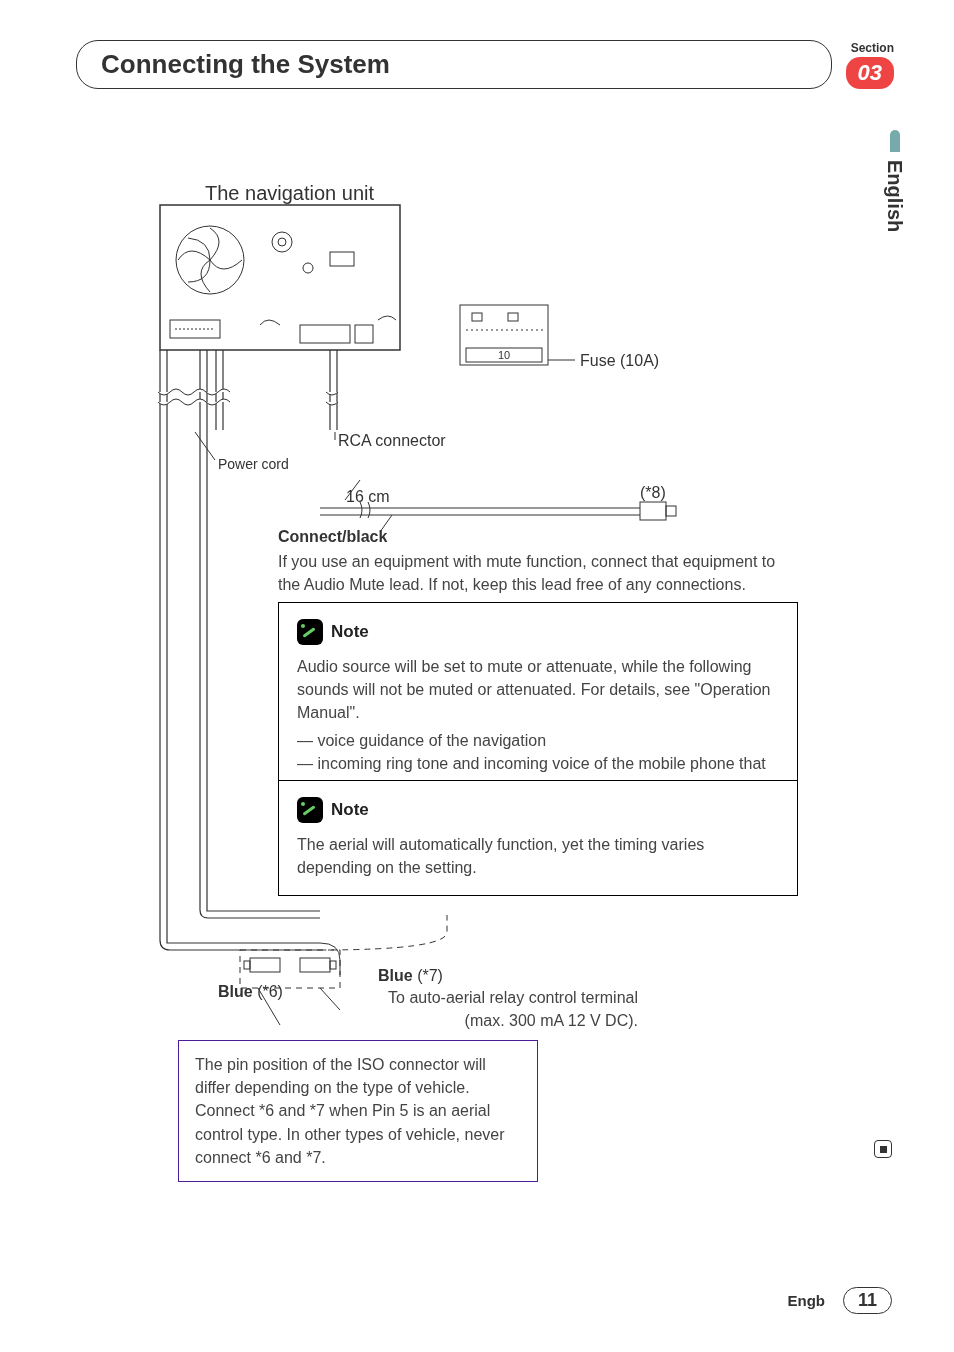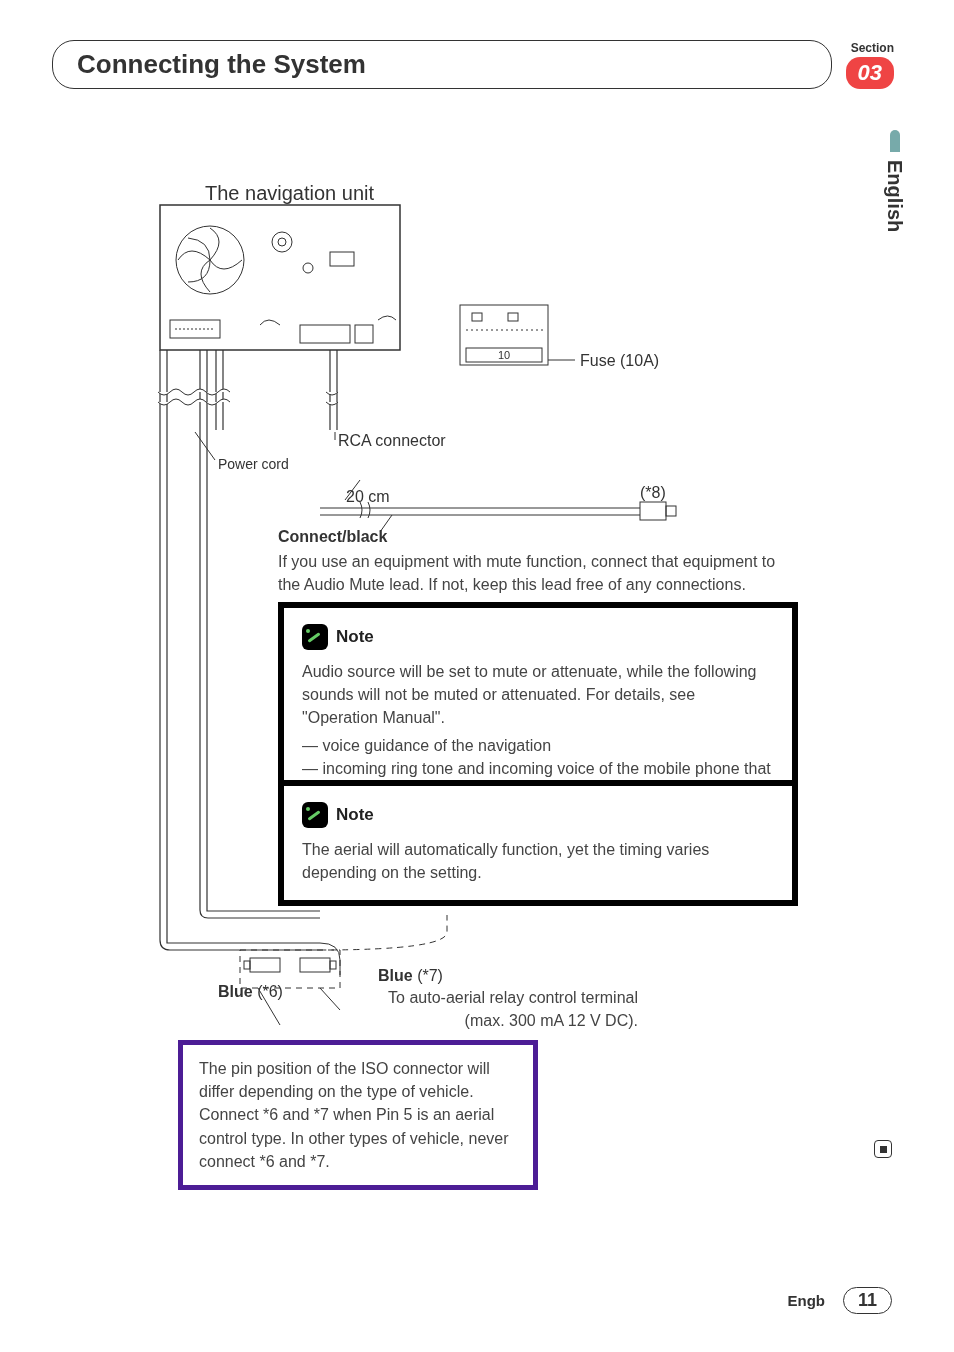--- a/index.html
+++ b/index.html
@@ -7,21 +7,21 @@
     width: 954px;
     height: 1352px;
     background: #fff;
     font-family: "Helvetica Neue", Arial, sans-serif;
     position: relative;
     color: #333;
   }
   .header-row {
     position: absolute;
     top: 40px;
-    left: 52px;
+    left: 76px;
     right: 60px;
     display: flex;
     align-items: flex-end;
     justify-content: center;
   }
   .chapter-pill {
     flex: 1 1 auto;
     border: 1.5px solid #333;
     border-radius: 22px;
     padding: 8px 24px;
@@ -62,21 +62,21 @@
   }
   .diagram-area {
     position: absolute;
     left: 0;
     top: 170px;
     width: 850px;
     height: 980px;
   }
   .diagram-area text, .diagram-area .lbl { font-family: inherit; }
   .note-box {
-    border: 6px solid #000000;
+    border: 1px solid #000000;
     background: #fff;
     padding: 16px 18px 16px 18px;
     font-size: 16px;
     line-height: 1.45;
     color: #444;
   }
   .note-head {
     display: flex;
     align-items: center;
     gap: 8px;
@@ -249,21 +249,21 @@
 
   
   <div class="abs" style="left:205px; top:12px; font-size:20px;">The navigation unit</div>
 
   <div class="abs" style="left:580px; top:182px; font-size:16px;">Fuse (10A)</div>
 
   <div class="abs" style="left:338px; top:262px; font-size:16px;">RCA connector</div>
 
   <div class="abs" style="left:218px; top:286px; font-size:14px;">Power cord</div>
 
-  <div class="abs" style="left:346px; top:318px; font-size:16px;">20 cm</div>
+  <div class="abs" style="left:346px; top:318px; font-size:16px;">16 cm</div>
 
   <div class="abs" style="left:640px; top:314px; font-size:16px;">(*8)</div>
 
   <div class="abs" style="left:278px; top:358px; width:520px;">
     <div class="bold" style="font-size:16px;">Connect/black</div>
     <div style="font-size:16px; line-height:1.45; color:#444; margin-top:4px;">If you use an equipment with mute function, connect that equipment to the Audio Mute lead. If not, keep this lead free of any connections.</div>
   </div>
 
   
   <div class="abs note-box" style="left:278px; top:432px; width:520px;">
@@ -293,21 +293,21 @@
 
   <div class="abs" style="left:378px; top:795px; width:260px; font-size:16px; line-height:1.4;">
     <div>
       <span class="bold">Blue</span>
       <span>(*7)</span>
     </div>
     <div style="color:#444;text-align:right;">To auto-aerial relay control terminal (max. 300 mA 12 V DC).</div>
   </div>
 
   
-  <div class="abs" style="left:178px; top:870px; width:360px; border:5px solid #4c1d95; padding:12px 16px; font-size:16px; line-height:1.45; color:#444;">The pin position of the ISO connector will differ depending on the type of vehicle. Connect *6 and *7 when Pin 5 is an aerial control type. In other types of vehicle, never connect *6 and *7.</div>
+  <div class="abs" style="left:178px; top:870px; width:360px; border:1px solid #4c1d95; padding:12px 16px; font-size:16px; line-height:1.45; color:#444;">The pin position of the ISO connector will differ depending on the type of vehicle. Connect *6 and *7 when Pin 5 is an aerial control type. In other types of vehicle, never connect *6 and *7.</div>
 
 </div>
 
 <div class="end-mark"></div>
 
 <div class="footer">
   <span class="langcode">Engb</span>
   <span class="page-pill">11</span>
 </div>
 

